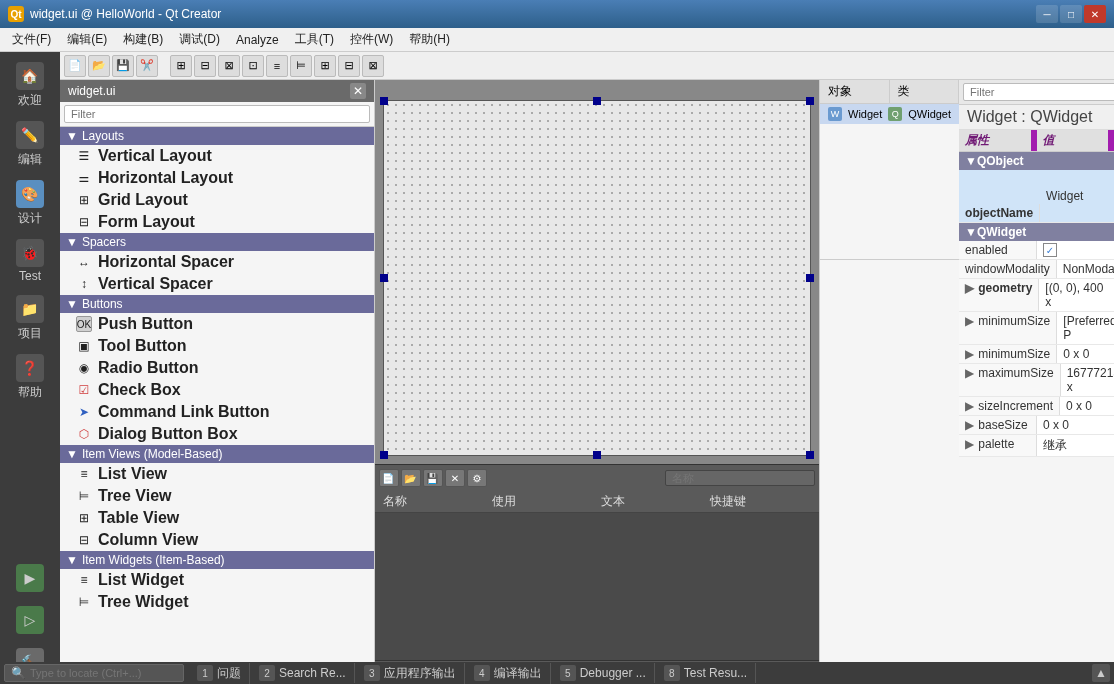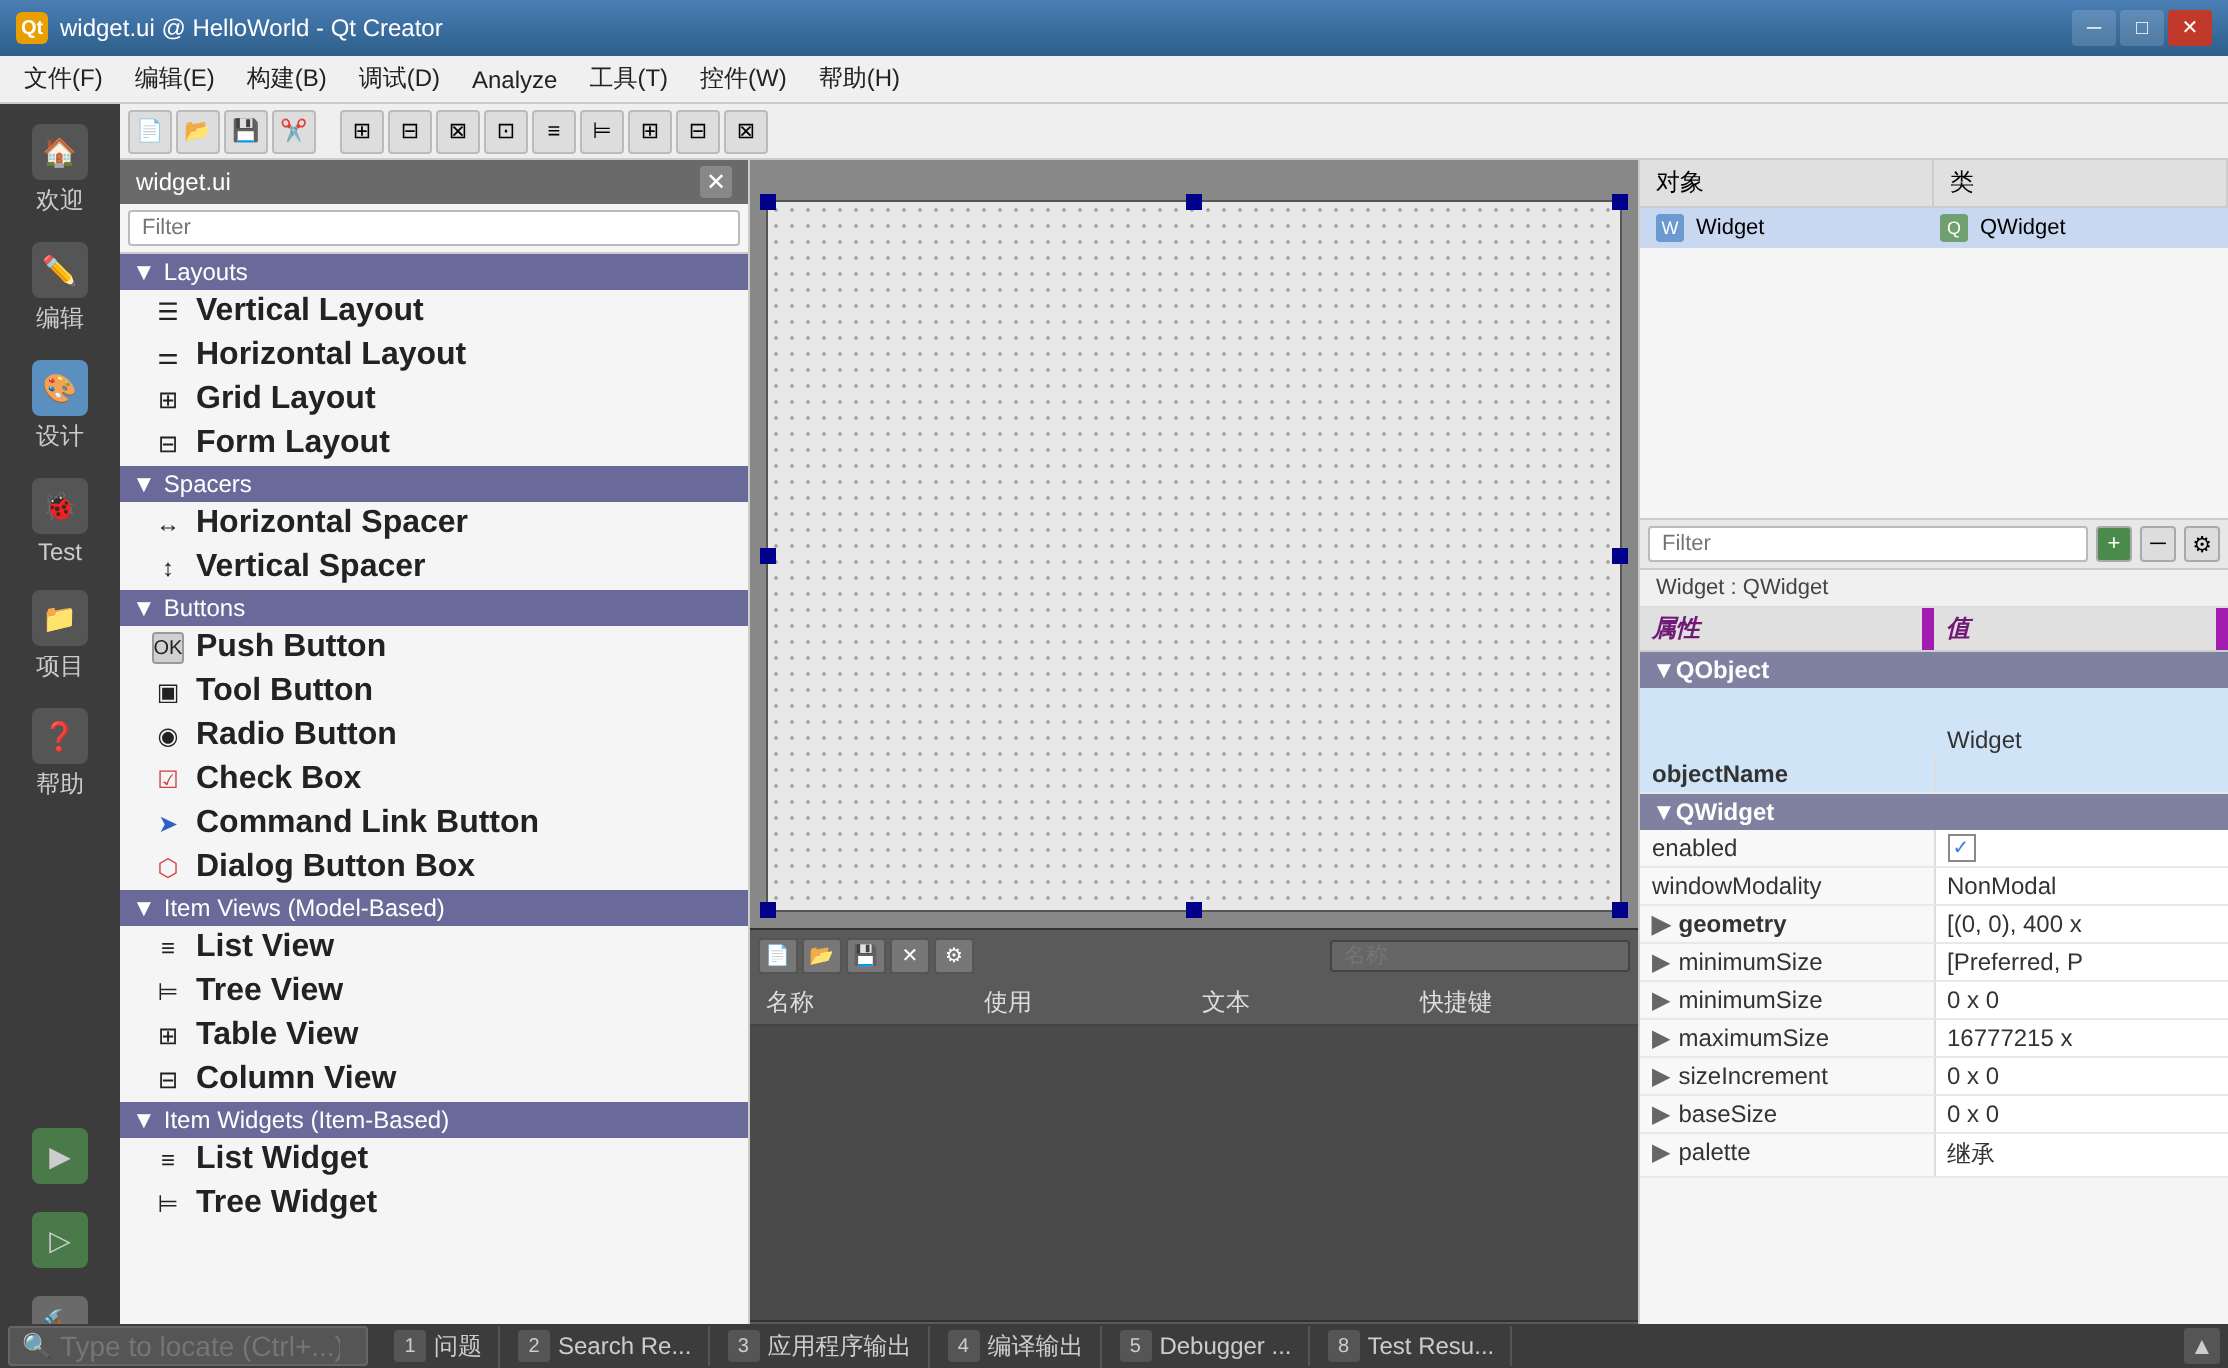--- a/index.html
+++ b/index.html
@@ -288,21 +288,21 @@
       background: #8a8a8a;
       color: white;
     }
 
     
     .right-panel {
       width: 295px;
       background: #f5f5f5;
       border-left: 1px solid #ccc;
       display: flex;
-      flex-direction: column;
+      flex-direction: row;
     }
 
     
     .object-panel {
       height: 180px;
       border-bottom: 1px solid #ccc;
       display: flex;
       flex-direction: column;
     }
     .object-table-header {
@@ -359,21 +359,21 @@
       width: 18px; height: 18px;
       border: 1px solid #aaa;
       border-radius: 2px;
       display: flex; align-items: center; justify-content: center;
       font-size: 11px;
       cursor: pointer;
       background: #ddd;
     }
     .prop-context {
       padding: 3px 8px;
-      font-size: 11px;
+      font-size: 16px;
       background: #f0f0f0;
       border-bottom: 1px solid #ddd;
       color: #444;
     }
     .property-table-header {
       display: flex;
       background: #e0e0e0;
       border-bottom: 1px solid #ccc;
       font-size: 11px;
     }
@@ -462,21 +462,21 @@
       border-radius: 2px;
       padding: 1px 6px;
       gap: 4px;
       margin-right: 4px;
       width: 180px;
     }
     .status-search input {
       background: transparent;
       border: none;
       color: #ccc;
-      font-size: 14px;
+      font-size: 11px;
       outline: none;
       width: 140px;
     }
     .status-num {
       width: 16px; height: 16px;
       background: #555;
       border-radius: 2px;
       display: flex; align-items: center; justify-content: center;
       font-size: 10px;
       color: #ccc;

